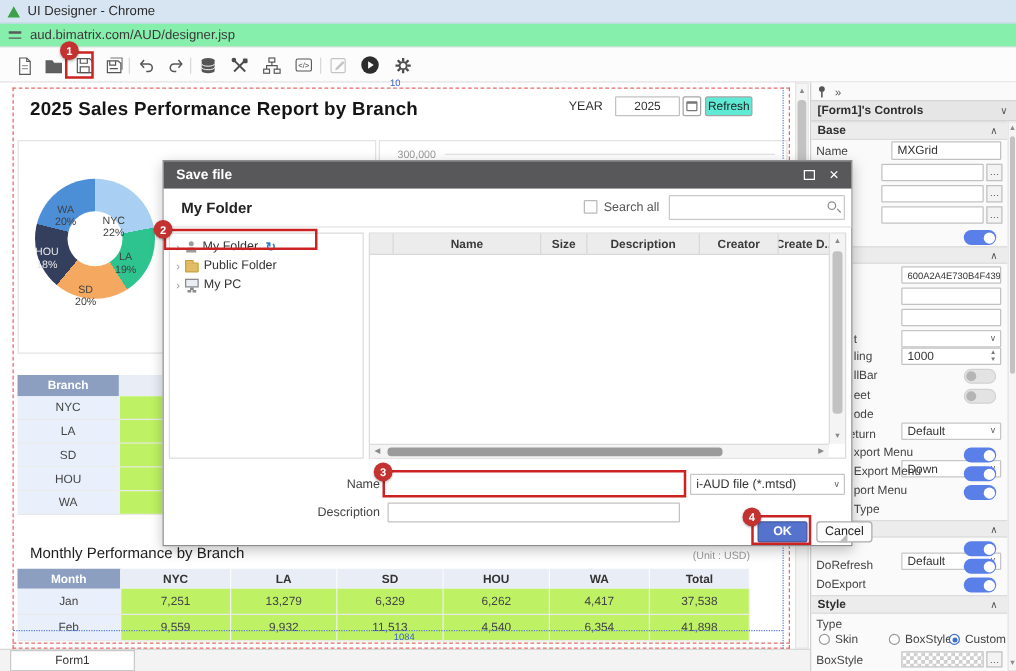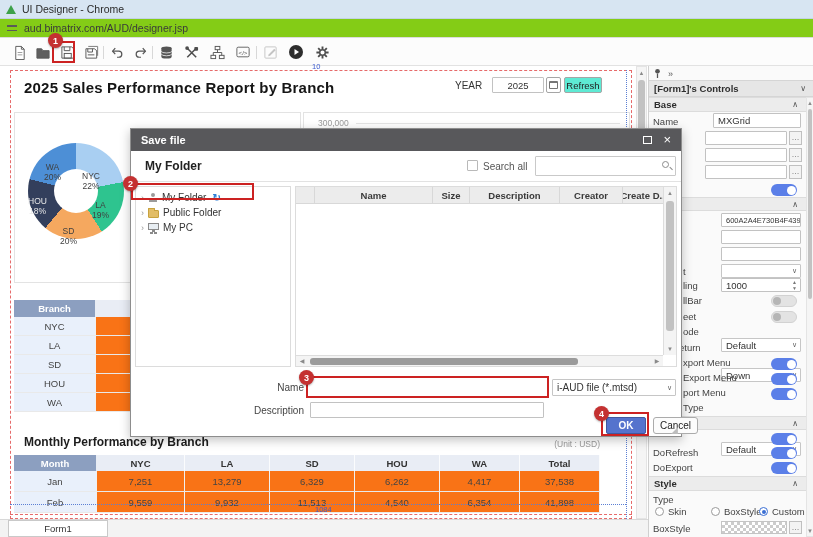--- a/index.html
+++ b/index.html
@@ -3,21 +3,21 @@
 <meta charset="utf-8">
 <style>
   *{margin:0;padding:0;box-sizing:border-box}
   html,body{width:813px;height:537px}
   body{position:relative;overflow:hidden;background:#fff;font-family:"Liberation Sans",sans-serif;font-size:10px;color:#333}
   .abs{position:absolute}
   
   .titlebar{left:0;top:0;width:813px;height:19px;background:#d7e5f2;display:flex;align-items:center;border-bottom:1px solid #c3d3e4}
   .logo{width:0;height:0;border-left:5px solid transparent;border-right:5px solid transparent;border-bottom:9px solid #3da14a;margin:0 6px 0 6px}
   .titletext{font-size:10.5px;color:#2b2b2b}
-  .urlbar{left:0;top:19px;width:813px;height:19px;background:#84cc16;border-bottom:1px solid #dcdcdc;display:flex;align-items:center}
+  .urlbar{left:0;top:19px;width:813px;height:19px;background:#86efac;border-bottom:1px solid #dcdcdc;display:flex;align-items:center}
   .tuneic{width:10px;height:8px;margin:0 7px 0 7px;position:relative}
   .tuneic::before,.tuneic::after{content:"";position:absolute;left:0;right:0;height:1.5px;background:#5a5a5a}
   .tuneic::before{top:1px}.tuneic::after{bottom:1px}
   .urltext{font-size:10.5px;color:#3a3a3a}
   .toolbar{left:0;top:38px;width:813px;height:28px;background:#fcfcfc;border-bottom:1px solid #e2e2e2}
   .tbi{position:absolute;top:5px;width:18px;height:18px;display:flex;align-items:center;justify-content:center}
   .tsep{position:absolute;top:8px;width:1px;height:13px;background:#d8d8d8}
   
   .canvas-border{border:1px dashed #e66a6a;z-index:2;pointer-events:none}
   .bluedot-h{border-top:1px dotted #5b7fd4;z-index:2}
@@ -34,22 +34,22 @@
   .donut{width:96px;height:96px;border-radius:50%;background:conic-gradient(#a9cff2 0 79.2deg,#2ec48f 79.2deg 147.6deg,#f5a85f 147.6deg 219.6deg,#333f5c 219.6deg 284.4deg,#4d8fd6 284.4deg 360deg)}
   .hole{width:44px;height:44px;border-radius:50%;background:#fff;left:26px;top:26px}
   .dlab{font-size:8.5px;color:#3f3f3f;text-align:center;line-height:10px;z-index:2}
   .dlab.light{color:#e8e8e8}
   
   .trow{display:flex}
   .hdrdark{background:#8c9fc0;color:#fff;font-weight:bold}
   .hdrlight{background:#e9edf5;color:#333;font-weight:bold}
   .cellmonth{background:#e9f0fb;color:#667}
   .tc{display:flex;align-items:center;justify-content:center;font-size:9.5px;border-right:1px solid rgba(255,255,255,.8)}
-  .bodyc{border-bottom:1px solid #e9e9e9;border-right:1px solid #f0f0f0;background:#f97316;color:#444}
-  .sectitle{font-size:12px;font-weight:bold;color:#1d1d1d}
+  .bodyc{border-bottom:1px solid #e9e9e9;border-right:1px solid #f0f0f0;background:#bef264;color:#444}
+  .sectitle{font-size:12px;font-weight:normal;color:#1d1d1d}
   .unit{font-size:8.5px;color:#9a9a9a}
   
   .tabbar{left:0;top:519px;width:648px;height:18px;background:#f3f3f3;border-top:1px solid #d8d8d8}
   .formtab{left:8px;top:0;width:100px;height:17px;background:#fff;border:1px solid #c9c9c9;display:flex;align-items:center;justify-content:center;font-size:9.5px;color:#333}
   
   .sbtrack{background:#f5f5f5;border:1px solid #e4e4e4}
   .sbthumb{background:#c2c2c2;border-radius:3px}
   .sbarr{color:#8a8a8a;font-size:6px;line-height:6px;text-align:center;width:100%}
   
   .dialog{left:130px;top:128px;width:552px;height:309px;background:#fff;border:1px solid #8d8d8d;box-shadow:0 3px 10px rgba(0,0,0,.25);z-index:20}

